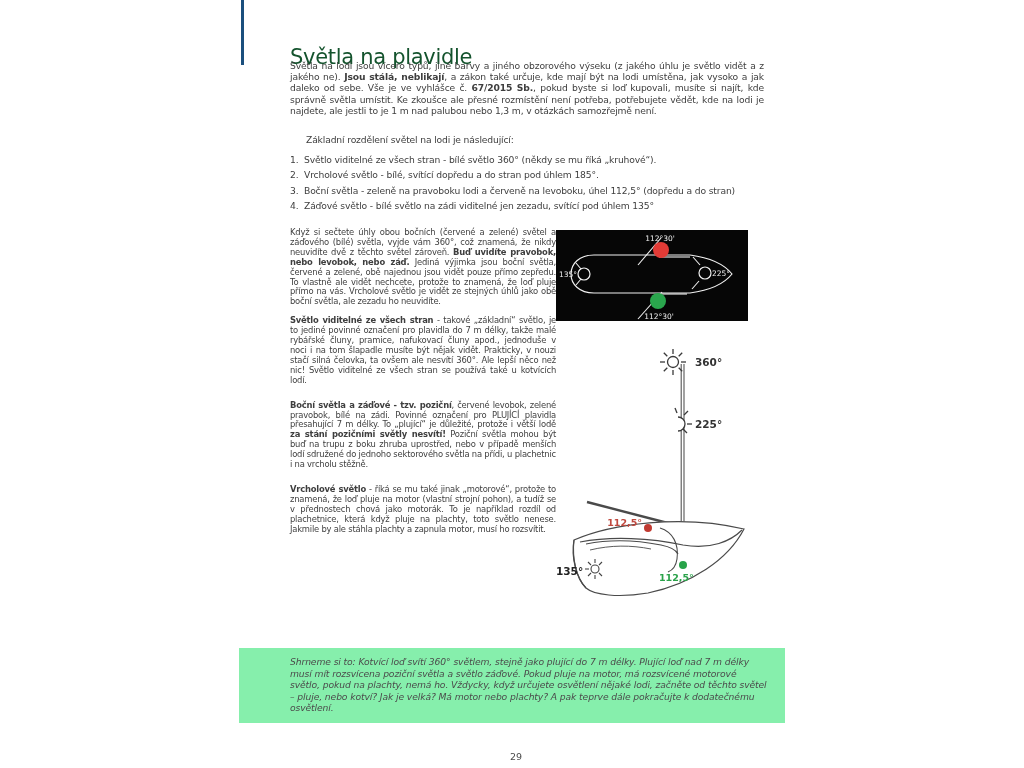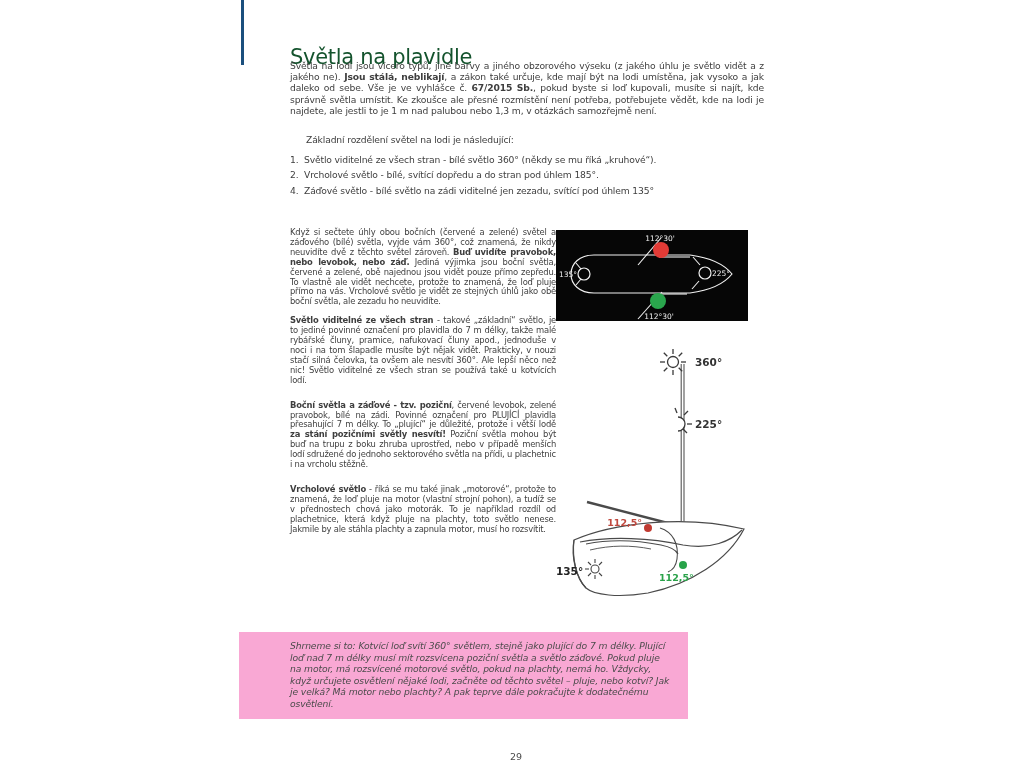--- a/index.html
+++ b/index.html
@@ -14,21 +14,21 @@
   .list{left:290px;top:152px;width:480px;font-size:9.2px;line-height:15.4px;letter-spacing:-0.15px;}
   .li .num{display:inline-block;width:14px;}
   .leftcol{left:290px;top:228px;width:266px;font-size:8.4px;line-height:9.9px;
            letter-spacing:-0.2px;text-align:justify;}
   .leftcol p{margin:0 0 9px 0;}
   .leftcol p.gap-lg{margin-bottom:17px;}
   .leftcol p.gap-md{margin-bottom:15px;}
   .b{font-weight:700;}
   .fig-top{left:556px;top:230px;}
   .fig-boat{left:556px;top:338px;}
-  .summary{left:239px;top:632px;width:449px;box-sizing:border-box;background:#f9a8d4;
+  .summary{left:239px;top:648px;width:546px;box-sizing:border-box;background:#86efac;
            padding:8px 18px 9px 51px;}
   .summary p{margin:0;font-size:9.2px;line-height:11.6px;letter-spacing:-0.1px;
              font-style:italic;color:#4b4b4b;text-align:left;}
   .pagenum{left:490px;top:731px;width:52px;text-align:center;font-size:9.5px;color:#4b4b4b;margin-top:20px;}
   svg text{font-family:"DejaVu Sans",sans-serif;}
 </style>
 </head>
 <body>
 
 <div class="page">
@@ -37,20 +37,21 @@
 
   <h1 class="abs title">Světla na plavidle</h1>
 
   <p class="abs intro"><span>Světla na lodi jsou vícero typů, jiné barvy a jiného obzorového výseku (z jakého úhlu je světlo vidět a z jakého ne). </span><span class="b">Jsou stálá, neblikají</span><span>, a zákon také určuje, kde mají být na lodi umístěna, jak vysoko a jak daleko od sebe. Vše je ve vyhlášce č. </span><span class="b">67/2015 Sb.</span><span>, pokud byste si loď kupovali, musíte si najít, kde správně světla umístit. Ke zkoušce ale přesné rozmístění není potřeba, potřebujete vědět, kde na lodi je najdete, ale jestli to je 1 m nad palubou nebo 1,3 m, v otázkách samozřejmě není.</span></p>
 
   <div class="abs list-heading">Základní rozdělení světel na lodi je následující:</div>
 
   <div class="abs list">
     <div class="li"><span class="num">1.</span><span>Světlo viditelné ze všech stran - bílé světlo 360° (někdy se mu říká „kruhové“).</span></div>
     <div class="li"><span class="num">2.</span><span>Vrcholové světlo - bílé, svítící dopředu a do stran pod úhlem 185°.</span></div>
+    <div class="li"><span class="num">3.</span><span>Boční světla - zeleně na pravoboku lodi a červeně na levoboku, úhel 112,5° (dopředu a do stran)</span></div>
     <div class="li"><span class="num">4.</span><span>Záďové světlo - bílé světlo na zádi viditelné jen zezadu, svítící pod úhlem 135°</span></div>
   </div>
 
   <div class="abs leftcol">
     <p><span>Když si sečtete úhly obou bočních (červené a zelené) světel a záďového (bílé) světla, vyjde vám 360°, což znamená, že nikdy neuvidíte dvě z těchto světel zároveň. </span><span class="b">Buď uvidíte pravobok, nebo levobok, nebo záď.</span><span> Jediná výjimka jsou boční světla, červené a zelené, obě najednou jsou vidět pouze přímo zepředu. To vlastně ale vidět nechcete, protože to znamená, že loď pluje přímo na vás. Vrcholové světlo je vidět ze stejných úhlů jako obě boční světla, ale zezadu ho neuvidíte.</span></p>
     <p class="gap-md"><span class="b">Světlo viditelné ze všech stran</span><span> - takové „základní“ světlo, je to jediné povinné označení pro plavidla do 7 m délky, takže malé rybářské čluny, pramice, nafukovací čluny apod., jednoduše v noci i na tom šlapadle musíte být nějak vidět. Prakticky, v nouzi stačí silná čelovka, ta ovšem ale nesvítí 360°. Ale lepší něco než nic! Světlo viditelné ze všech stran se používá také u kotvících lodí.</span></p>
     <p class="gap-md"><span class="b">Boční světla a záďové - tzv. poziční</span><span>, červené levobok, zelené pravobok, bílé na zádi. Povinné označení pro PLUJÍCÍ plavidla přesahující 7 m délky. To „plující“ je důležité, protože i větší lodě </span><span class="b">za stání pozičními světly nesvítí!</span><span> Poziční světla mohou být buď na trupu z boku zhruba uprostřed, nebo v případě menších lodí sdružené do jednoho sektorového světla na přídi, u plachetnic i na vrcholu stěžně.</span></p>
     <p><span class="b">Vrcholové světlo</span><span> - říká se mu také jinak „motorové“, protože to znamená, že loď pluje na motor (vlastní strojní pohon), a tudíž se v přednostech chová jako motorák. To je například rozdíl od plachetnice, která když pluje na plachty, toto světlo nenese. Jakmile by ale stáhla plachty a zapnula motor, musí ho rozsvítit.</span></p>
   </div>
 

